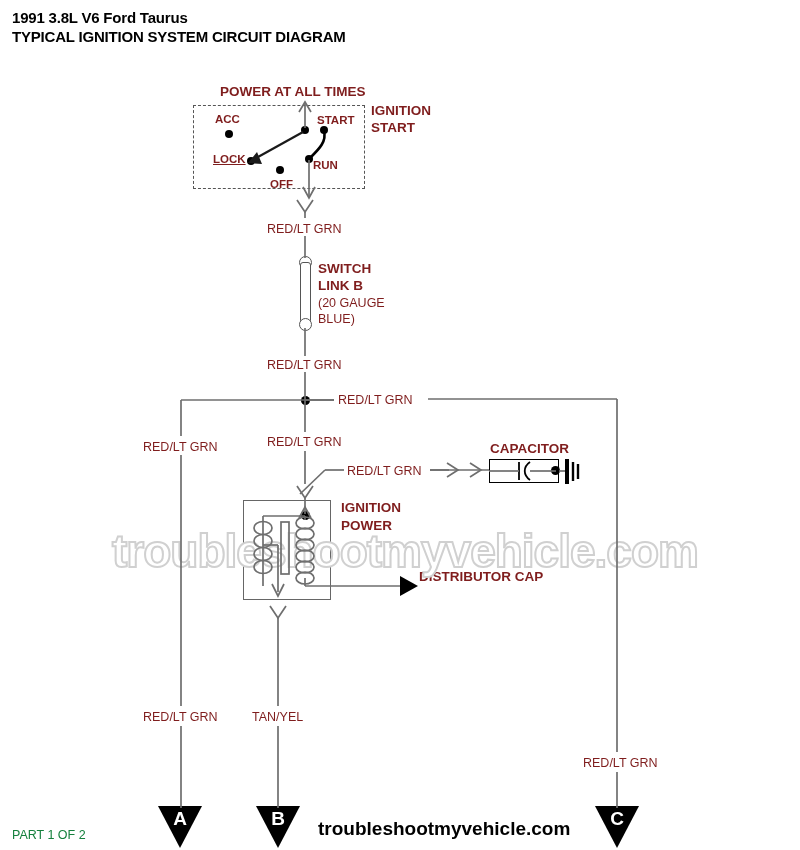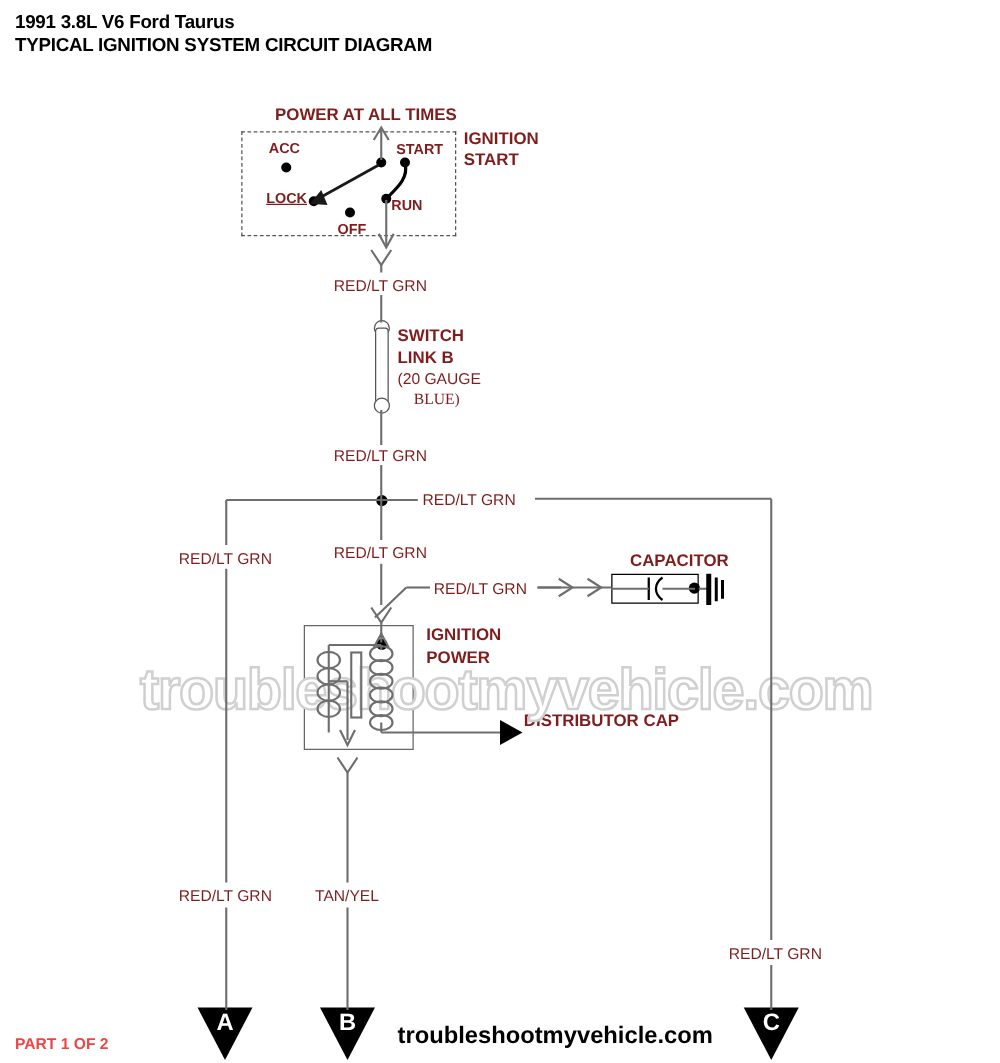--- a/index.html
+++ b/index.html
@@ -157,22 +157,22 @@
     font-size: 19px;
     font-weight: bold;
     color: #000000;
     white-space: nowrap;
   }
   .partof {
     position: absolute;
     left: 12px;
     top: 828px;
     font-size: 12.5px;
-    font-weight: bold;
-    color: #ef4444;
+    font-weight: normal;
+    color: #15803d;
     white-space: nowrap;
   }
 
   svg.overlay {
     position: absolute;
     left: 0;
     top: 0;
     width: 800px;
     height: 850px;
     pointer-events: none;
@@ -218,30 +218,30 @@
   <div class="lbl" style="left:252px; top:710px;">TAN/YEL</div>
   <div class="lbl" style="left:583px; top:756px;">RED/LT GRN</div>
 
   <div class="fuse-ring" style="left:299px; top:256px;"></div>
   <div class="fuse-body" style="left:300px; top:262px; width:11px; height:62px;"></div>
   <div class="fuse-ring" style="left:299px; top:318px;"></div>
 
   <div class="lbl b13" style="left:318px; top:261px;">SWITCH</div>
   <div class="lbl b13" style="left:318px; top:278px;text-align:center;">LINK B</div>
   <div class="lbl" style="left:318px; top:296px;">(20 GAUGE</div>
-  <div class="lbl" style="left:331px; top:312px;font-family:Liberation Serif, serif;">BLUE)</div>
+  <div class="lbl" style="left:318px; top:312px;">BLUE)</div>
 
   <div class="node" style="left:301px; top:396px;"></div>
 
   <div class="comp-box" style="left:243px; top:500px; width:88px; height:100px;"></div>
   <div class="node" style="left:301px; top:511px;"></div>
   <div class="lbl b13" style="left:341px; top:500px;">IGNITION</div>
   <div class="lbl b13" style="left:341px; top:518px;">POWER</div>
 
-  <div class="lbl b13" style="left:504px; top:441px;">CAPACITOR</div>
+  <div class="lbl b13" style="left:490px; top:441px;">CAPACITOR</div>
   <div class="cap-box" style="left:489px; top:459px; width:70px; height:24px;"></div>
   <div class="node" style="left:551px; top:466px;"></div>
 
   <div class="lbl b13" style="left:419px; top:569px;">DISTRIBUTOR CAP</div>
 
   <div class="watermark">troubleshootmyvehicle.com</div>
 
   <div class="conn" style="left:158px; top:806px;">
     <div class="tri"></div>
     <div class="letter">A</div>

